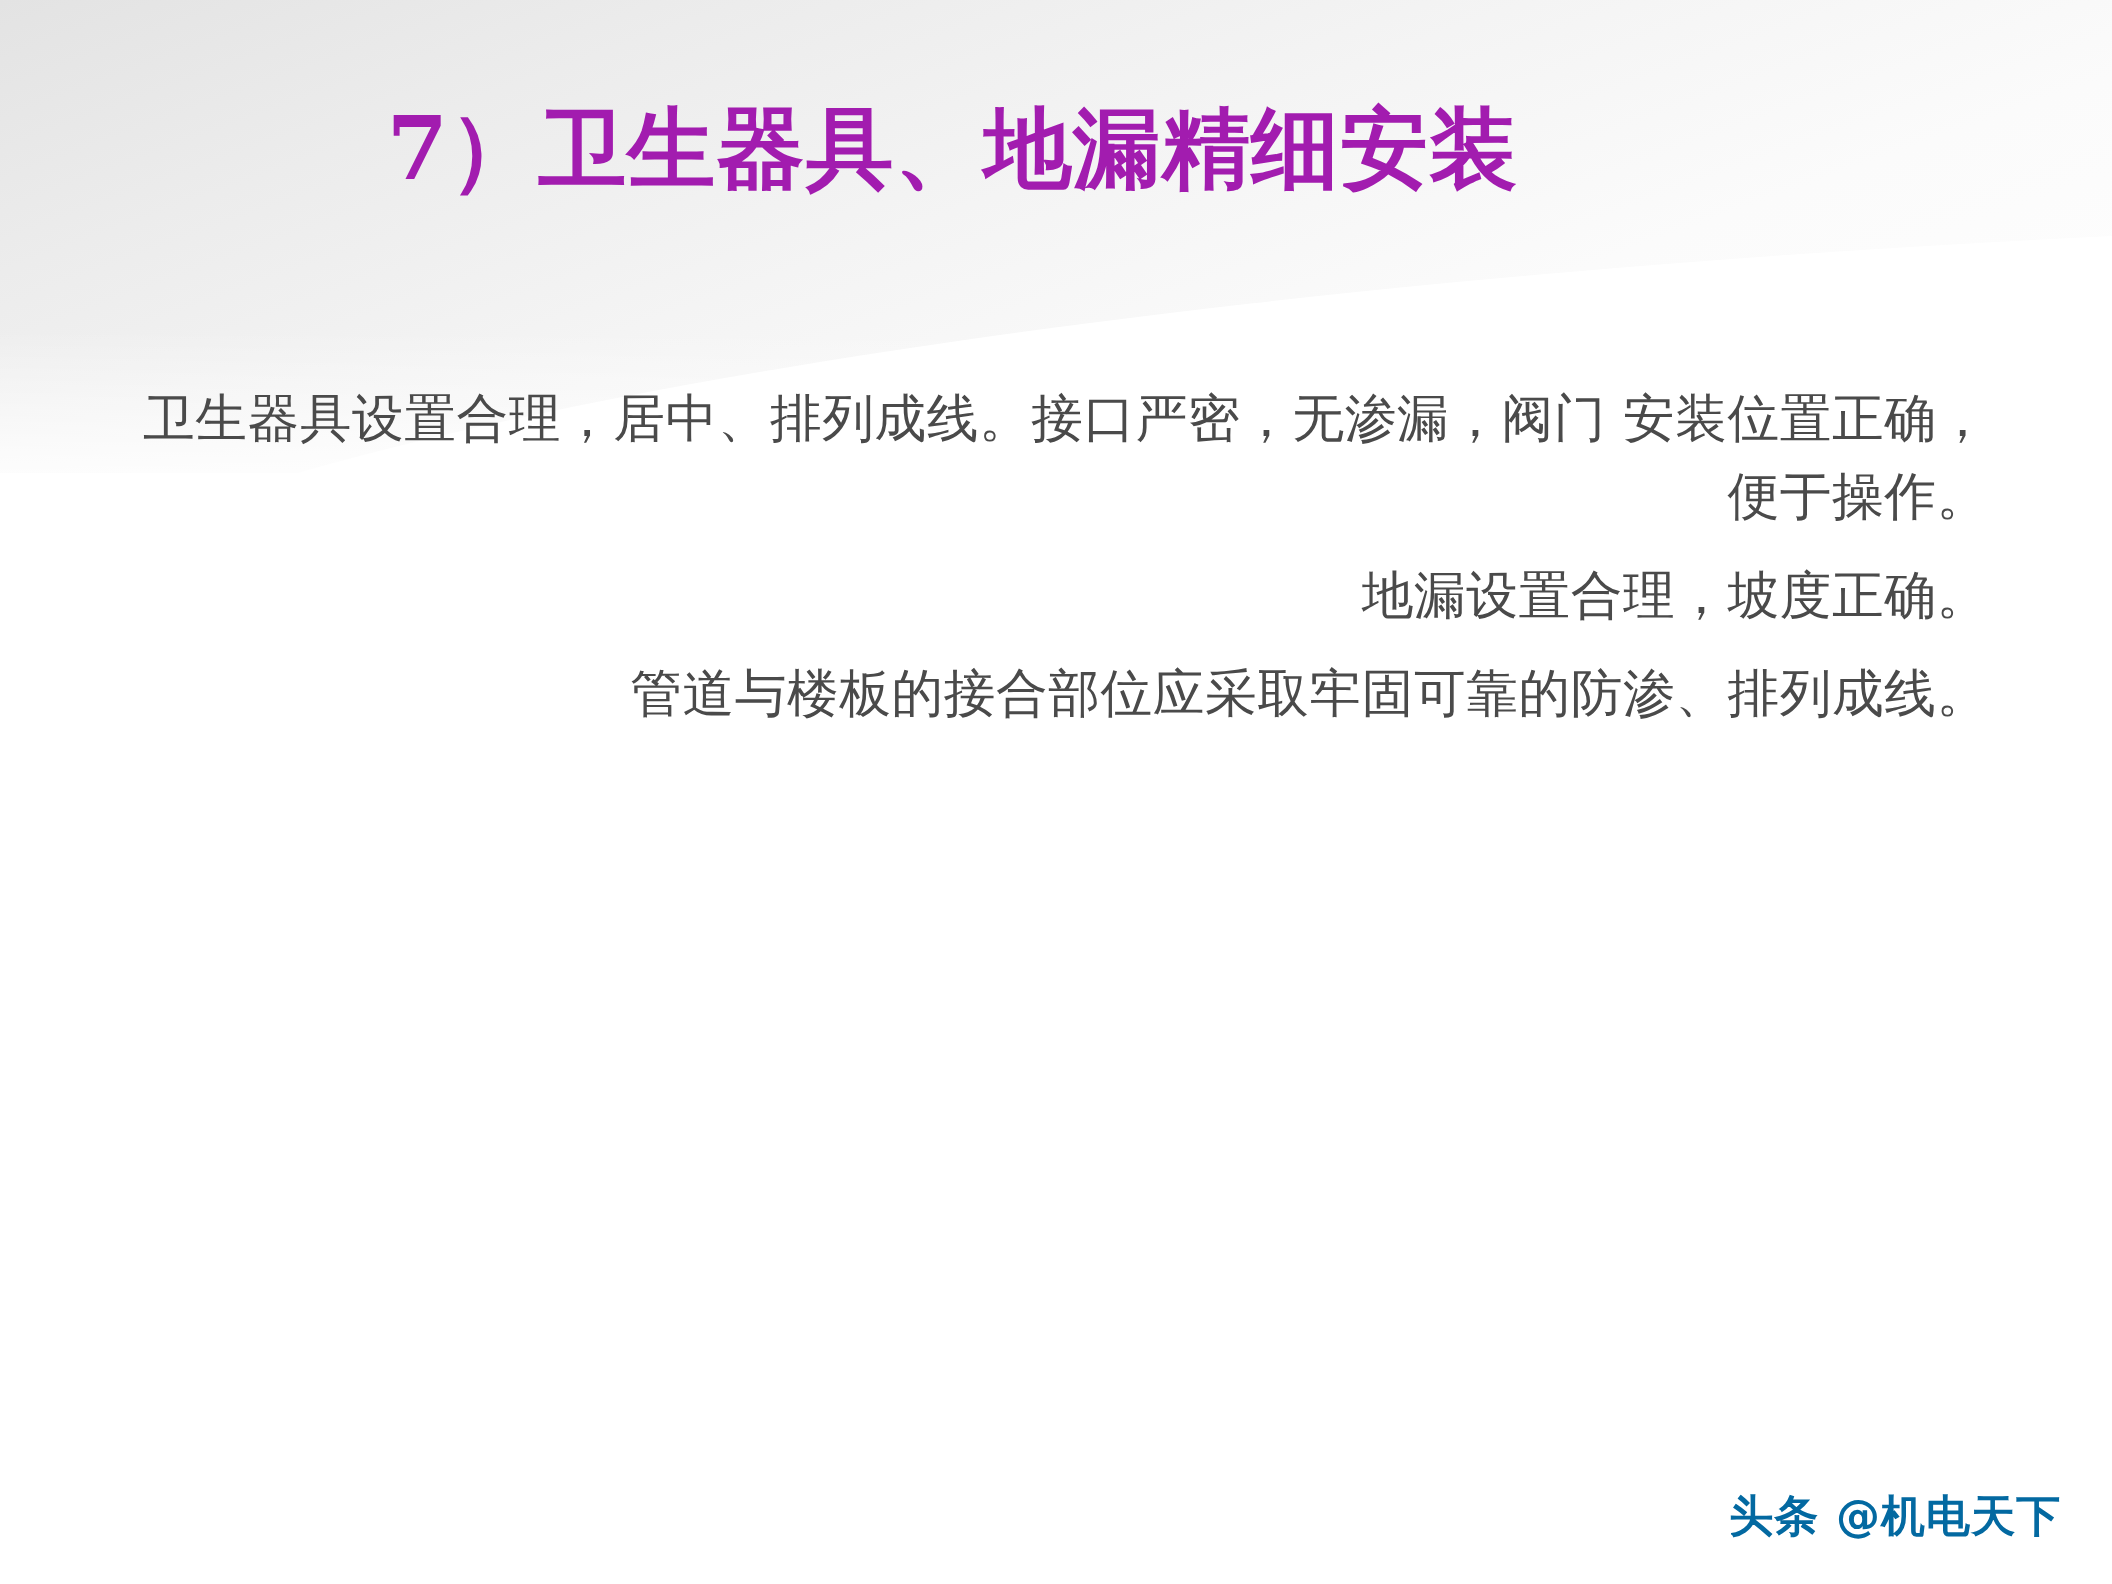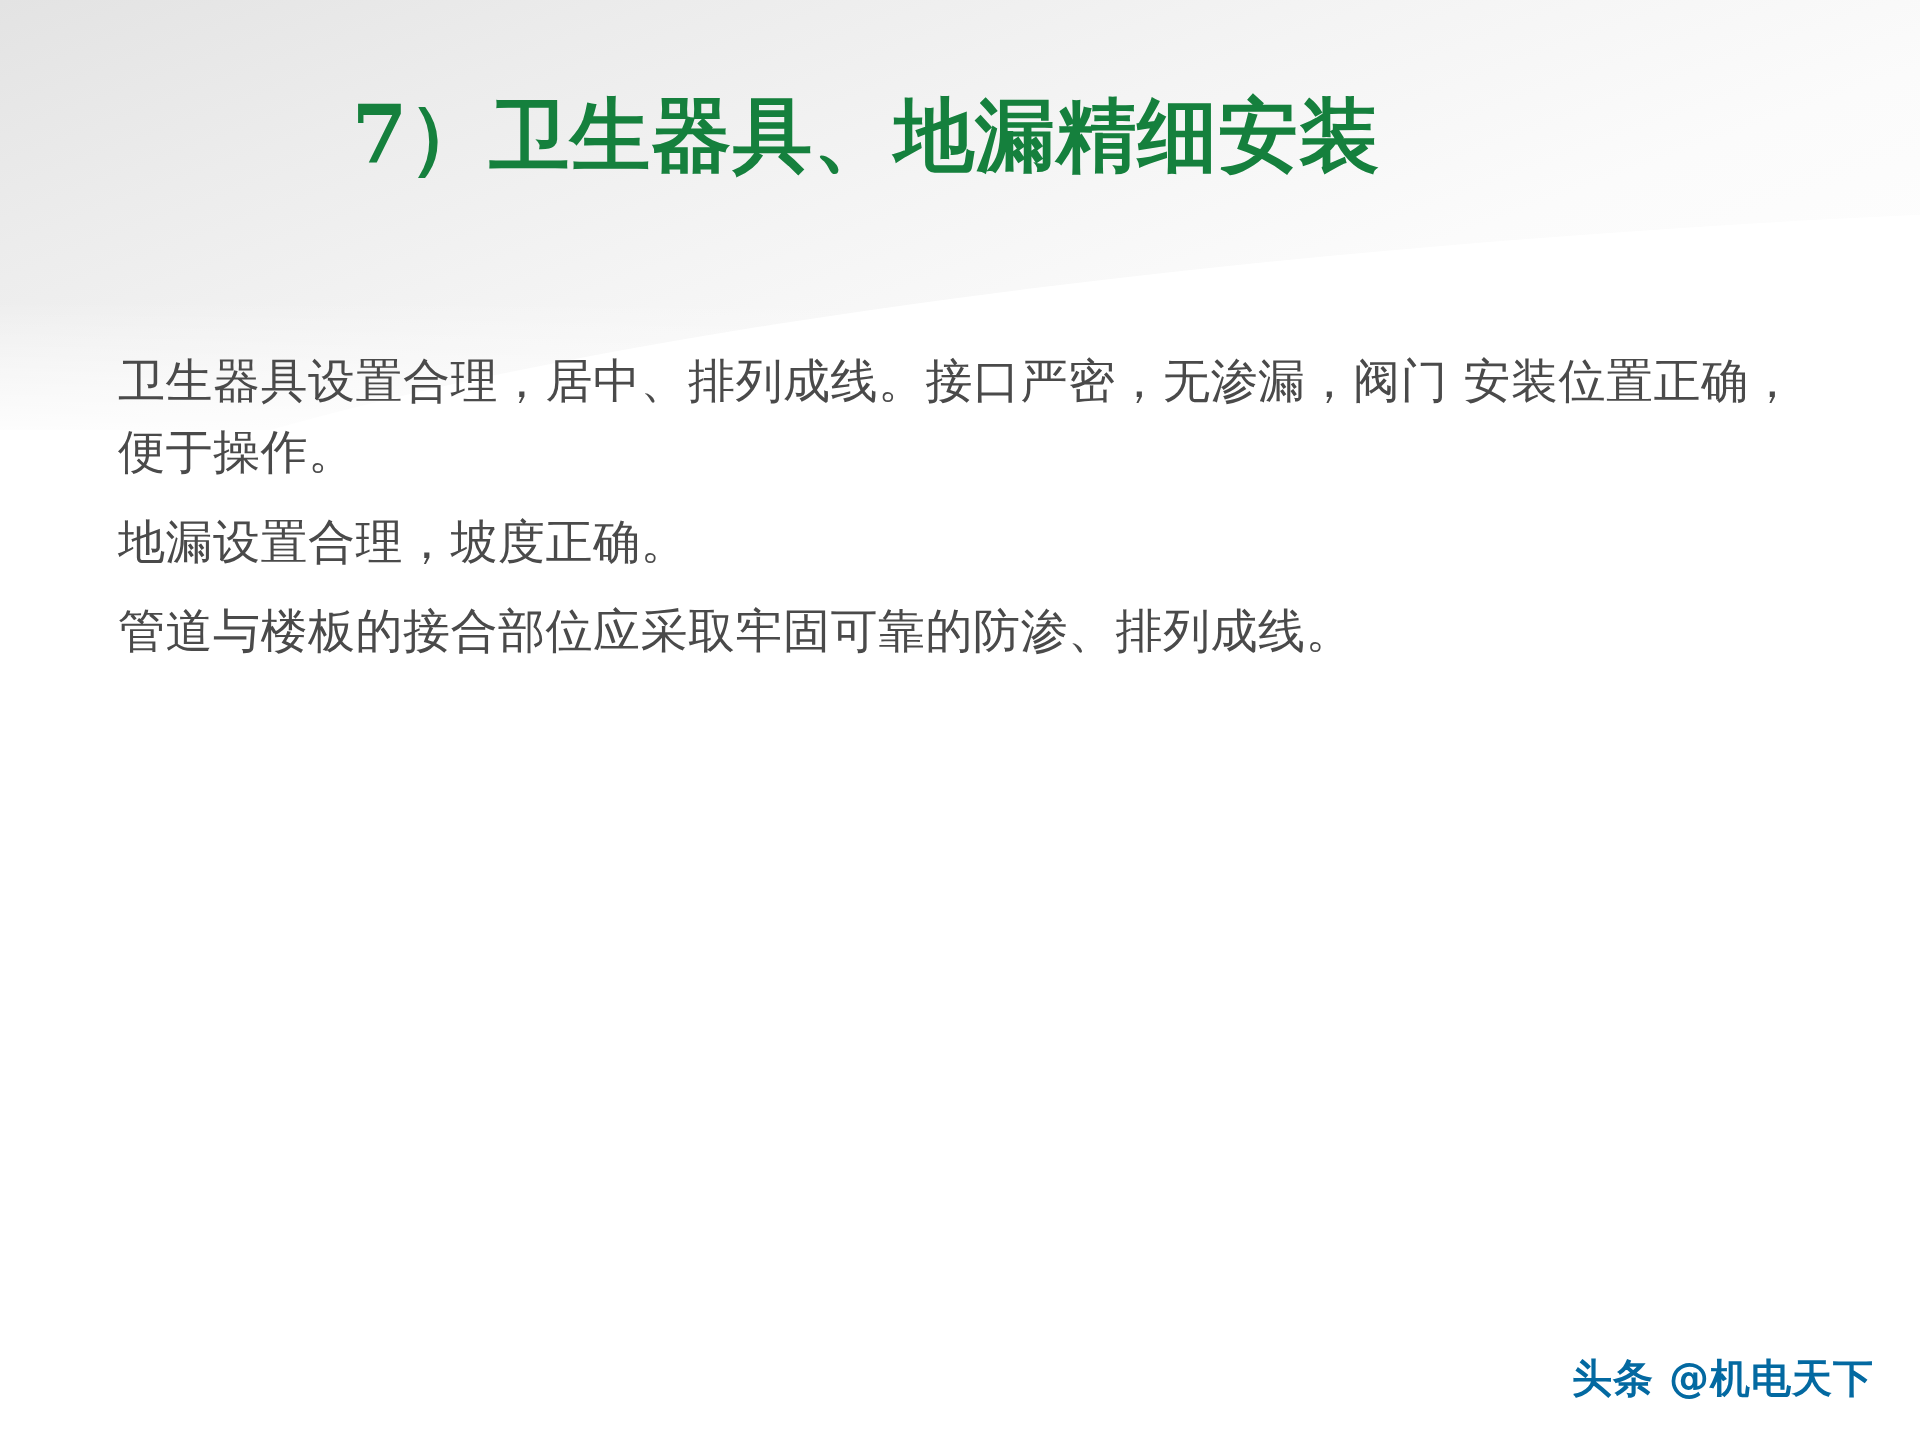--- a/index.html
+++ b/index.html
@@ -57,40 +57,40 @@
   .title {
     position: absolute;
     left: 0;
     top: 88px;
     width: 1732px;
     text-align: center;
     font-family: "DejaVu Serif", "Liberation Serif", serif;
     font-weight: bold;
     font-size: 80px;
     line-height: 1.18;
-    color: #15803d;
+    color: #a21caf;
     letter-spacing: 1px;
     white-space: nowrap;
   }
 
   .body-block {
     position: absolute;
     left: 118px;
     top: 345px;
     width: 1690px;
   }
 
   .para {
     font-family: "DejaVu Serif", "Liberation Serif", serif;
     font-size: 47px;
     line-height: 1.52;
     color: #4a4a4a;
     margin: 0 0 18px 0;
     letter-spacing: 0.5px;
-    text-align: left;
+    text-align: right;
   }
   .para.indent {
     text-indent: 34px;
   }
 
   .watermark {
     position: absolute;
     right: 46px;
     bottom: 34px;
     font-family: "DejaVu Sans", "Liberation Sans", sans-serif;

